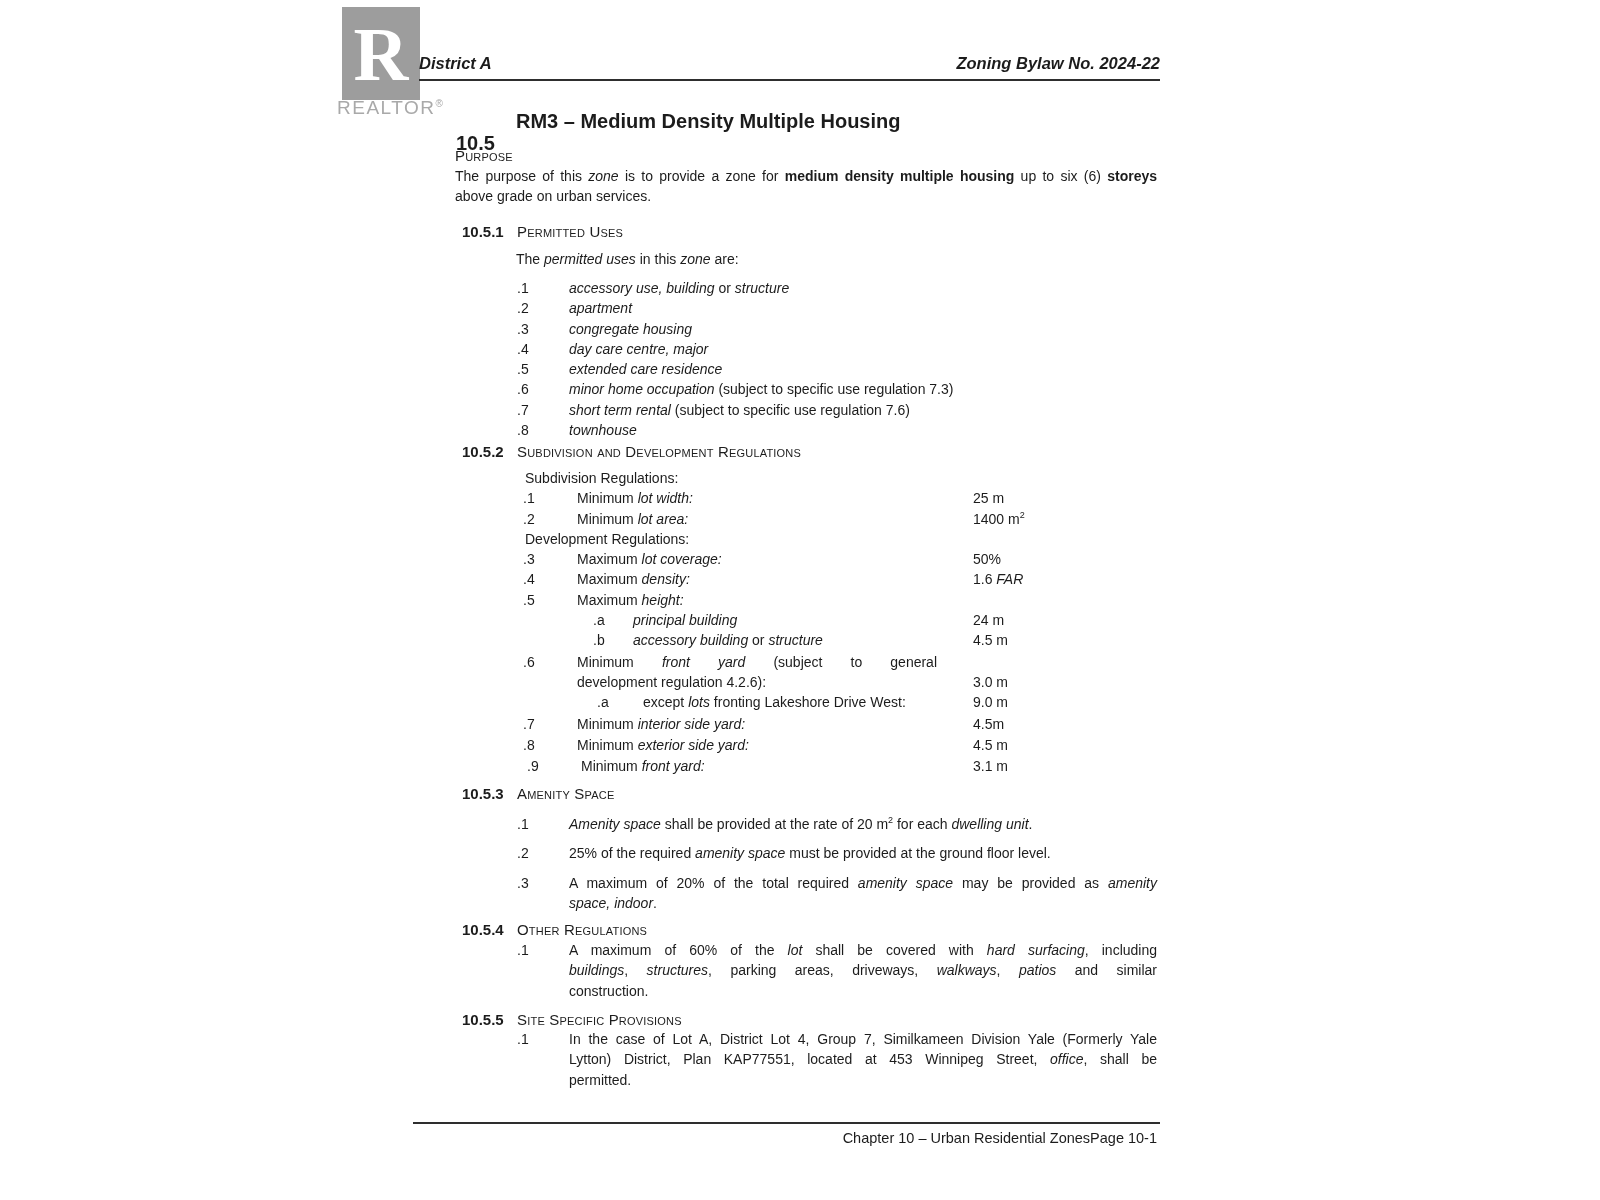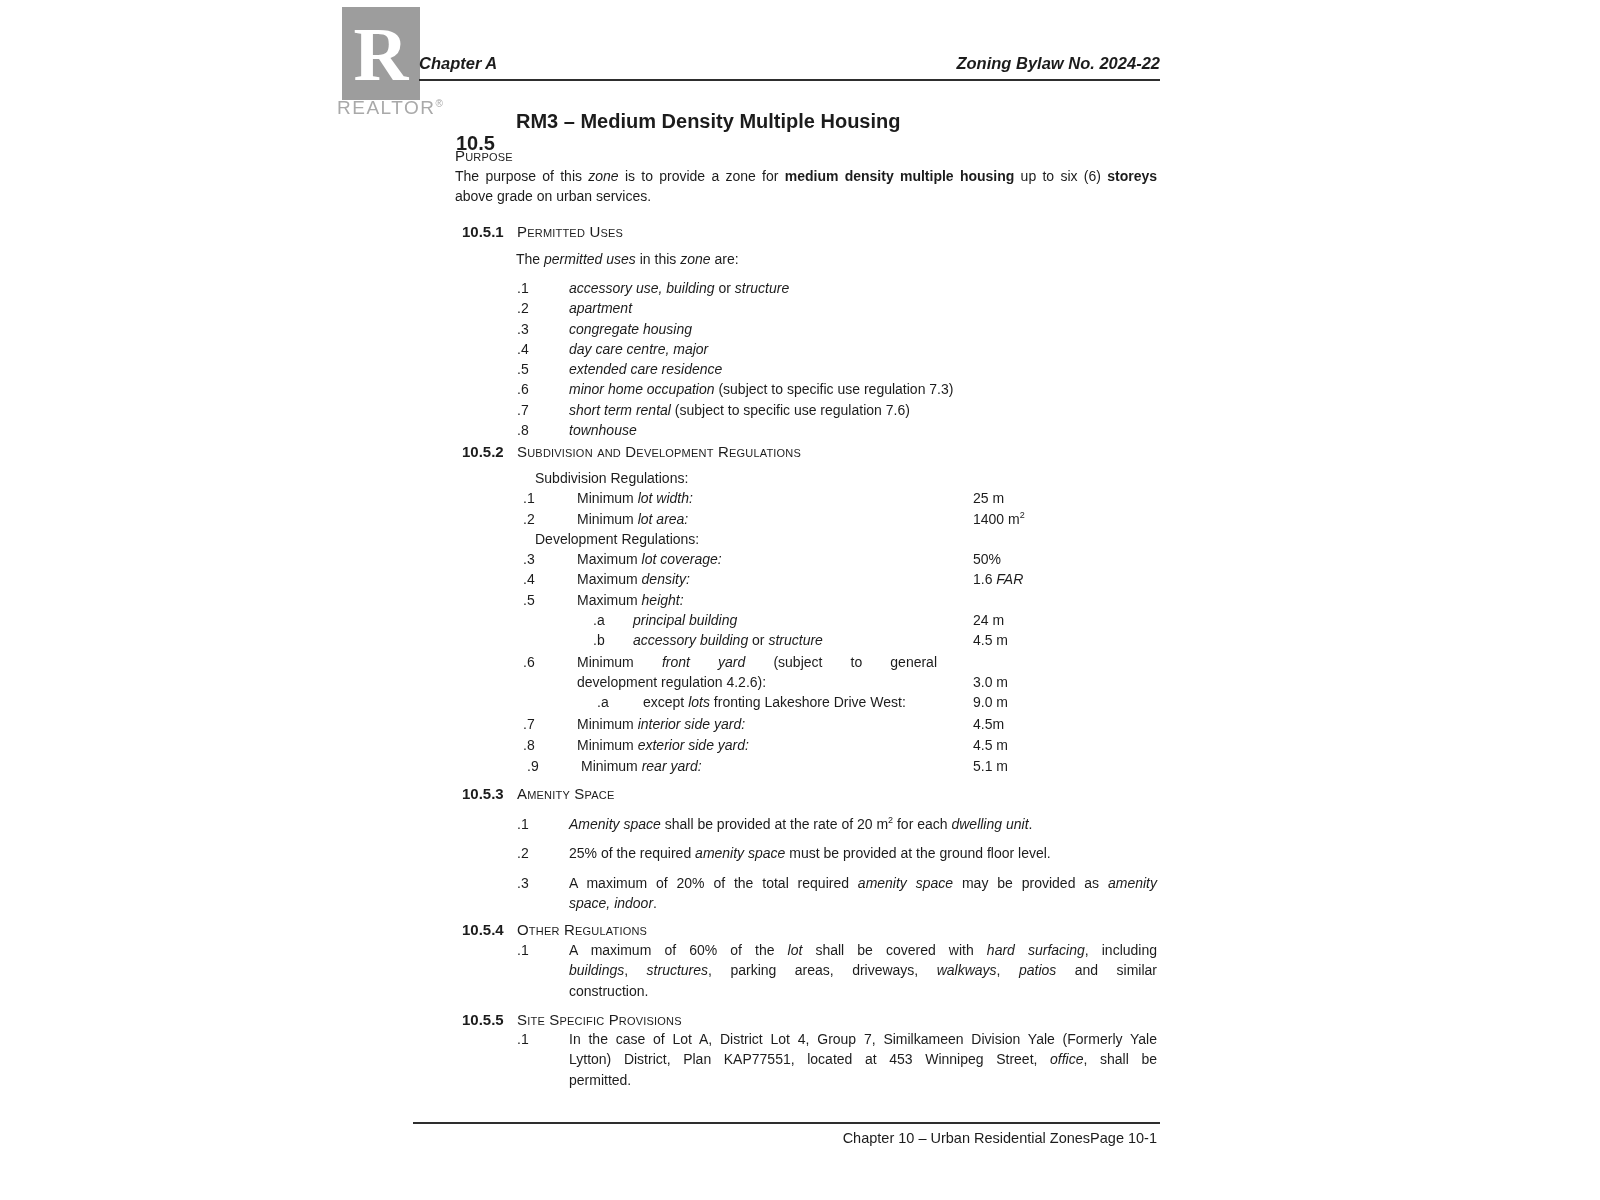--- a/index.html
+++ b/index.html
@@ -39,21 +39,21 @@
 
   
   .blk{position:absolute;left:455px;width:702px;}
   .pline{height:20.3px;line-height:20.3px;white-space:nowrap;}
   .just{text-align:justify;text-align-last:justify;text-justify:inter-word;white-space:normal;}
   .prow{position:relative;height:20.3px;line-height:20.3px;}
   .pn{position:absolute;left:62px;}
   .pt{position:absolute;left:114px;width:588px;white-space:nowrap;}
   .pt.just{white-space:normal;}
   .rrow{position:relative;height:20.3px;line-height:20.3px;}
-  .rl{position:absolute;left:80px;}
+  .rl{position:absolute;left:70px;}
   .rn{position:absolute;left:68px;}
   .rt{position:absolute;left:122px;width:396px;white-space:nowrap;}
   .rt-just{width:360px;text-align:justify;text-align-last:justify;text-justify:inter-word;white-space:normal;}
   .rn2{position:absolute;left:138px;}
   .rt2{position:absolute;left:178px;width:340px;white-space:nowrap;}
   .rn3{position:absolute;left:142px;}
   .rt3{position:absolute;left:188px;width:348px;white-space:nowrap;}
   .rv{position:absolute;left:518px;white-space:nowrap;}
   .mt9{margin-top:9px;}
   .mt1{margin-top:1px;}
@@ -67,21 +67,21 @@
 <body>
 
 <div>
 
   <div class="logo-box">
     <span class="logo-r">R</span>
   </div>
   <div class="logo-word"><span>REALTOR</span><sup>®</sup></div>
 
   <div class="hdr">
-    <span>Chapter A</span>
+    <span>District A</span>
     <span>Zoning Bylaw No. 2024-22</span>
   </div>
   <div class="hdr-rule"></div>
 
   <div class="title">
     <span class="title-num">10.5</span>
     <span class="title-text">RM3 – Medium Density Multiple Housing</span>
   </div>
 
   <div class="sec-head h-plain abs" style="top:145px;">
@@ -196,22 +196,22 @@
         <span class="rt"><span>Minimum </span><span class="bi">interior side yard:</span></span>
         <span class="rv">4.5m</span>
       </div>
     <div class="rrow mt1">
         <span class="rn">.8</span>
         <span class="rt"><span>Minimum </span><span class="bi">exterior side yard:</span></span>
         <span class="rv">4.5 m</span>
       </div>
     <div class="rrow mt1">
         <span class="rn" style="left:72px;">.9</span>
-        <span class="rt" style="left:126px;"><span>Minimum </span><span class="bi">rear yard:</span></span>
-        <span class="rv">5.1 m</span>
+        <span class="rt" style="left:126px;"><span>Minimum </span><span class="bi">front yard:</span></span>
+        <span class="rv">3.1 m</span>
       </div>
   </div>
 
   <div class="sec-head" style="top:783px;">
     <span class="sec-num">10.5.3</span>
     <span class="sec-label sc">Amenity Space</span>
   </div>
   <div class="blk" style="top:814px;">
     <div class="prow">
         <span class="pn">.1</span>

